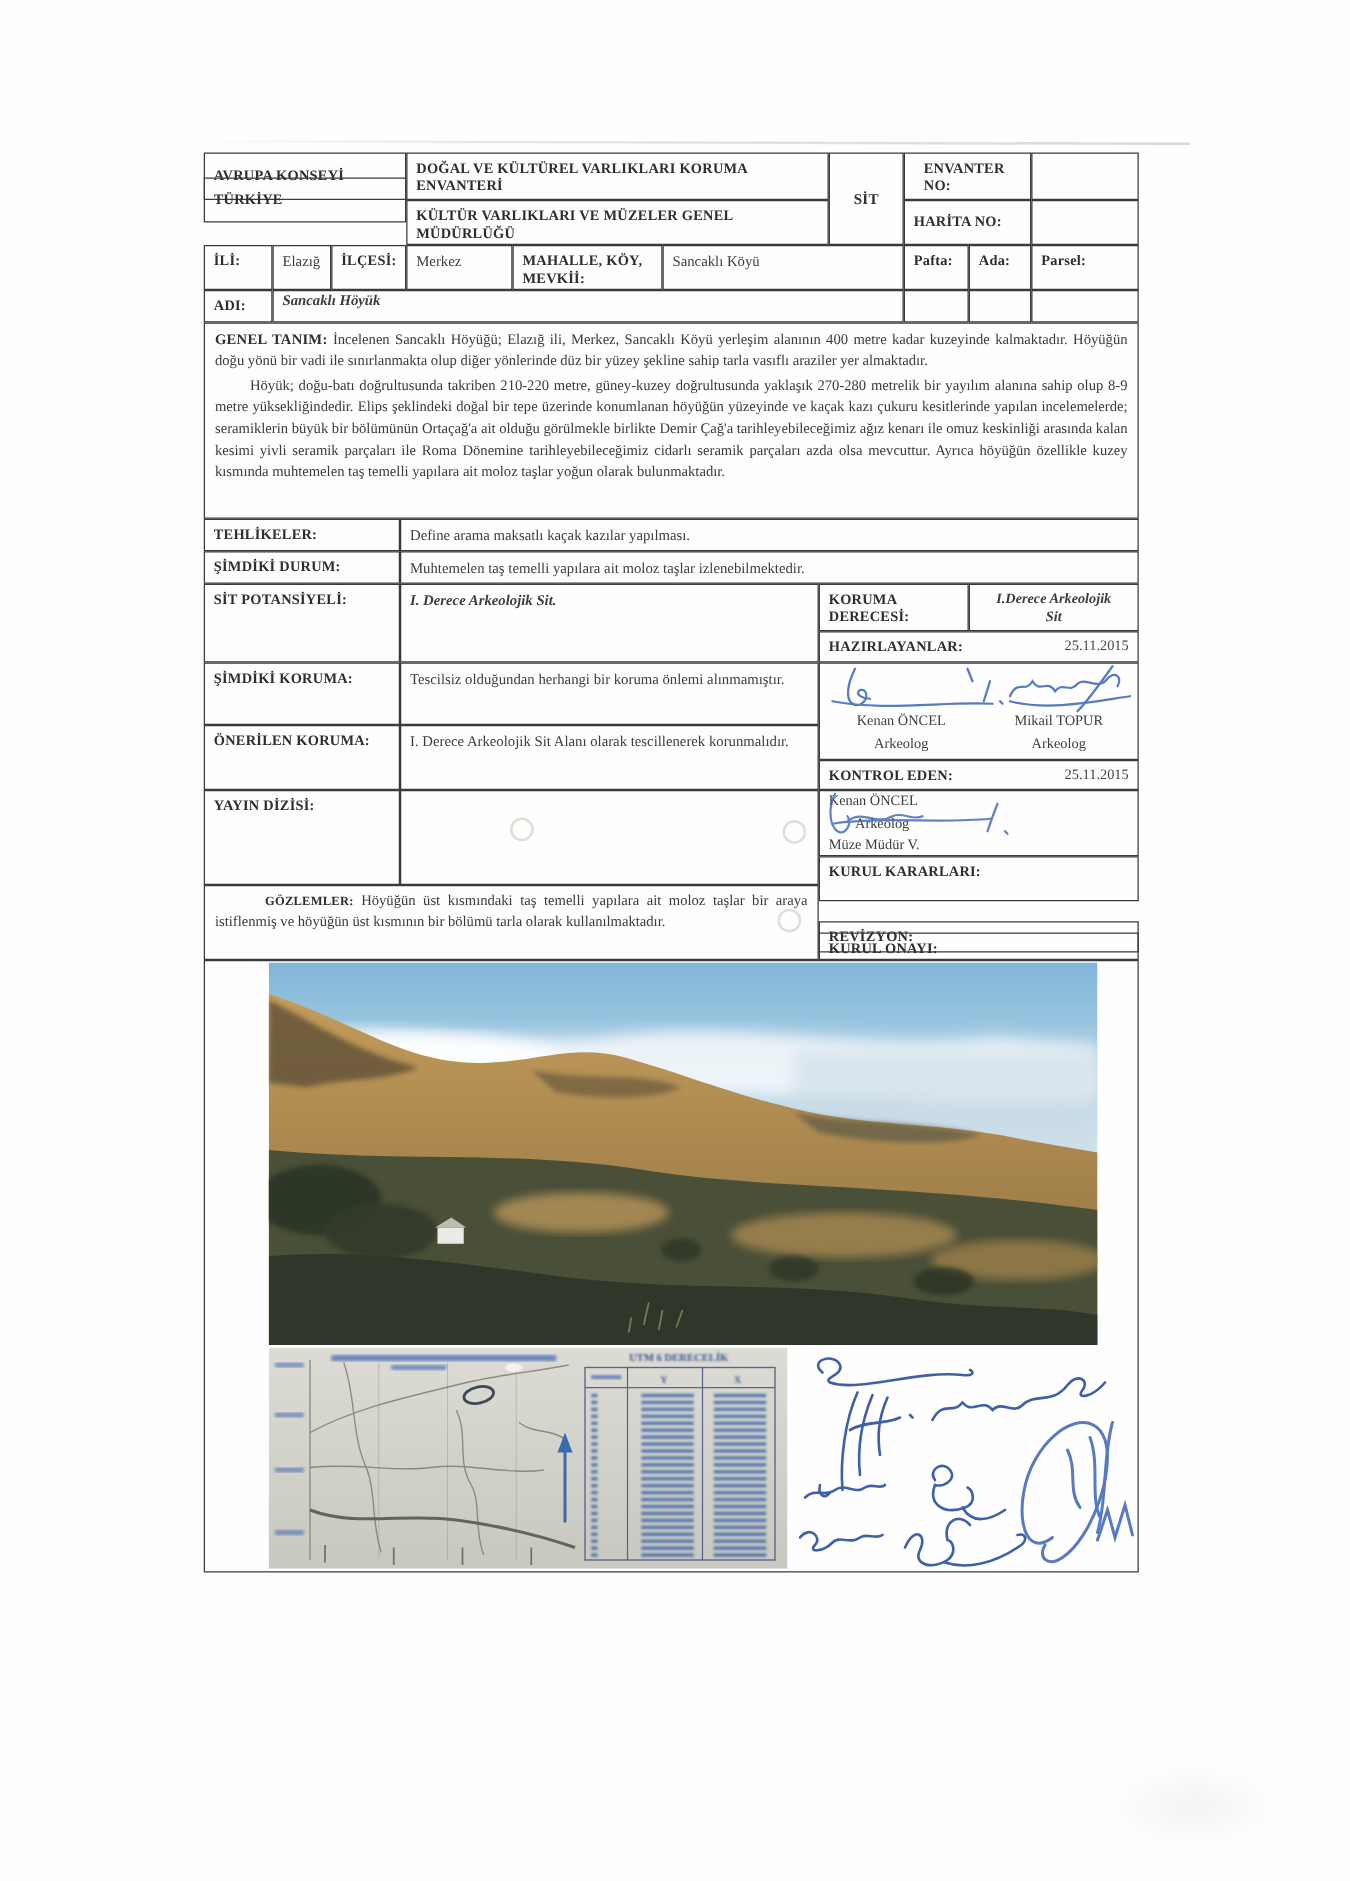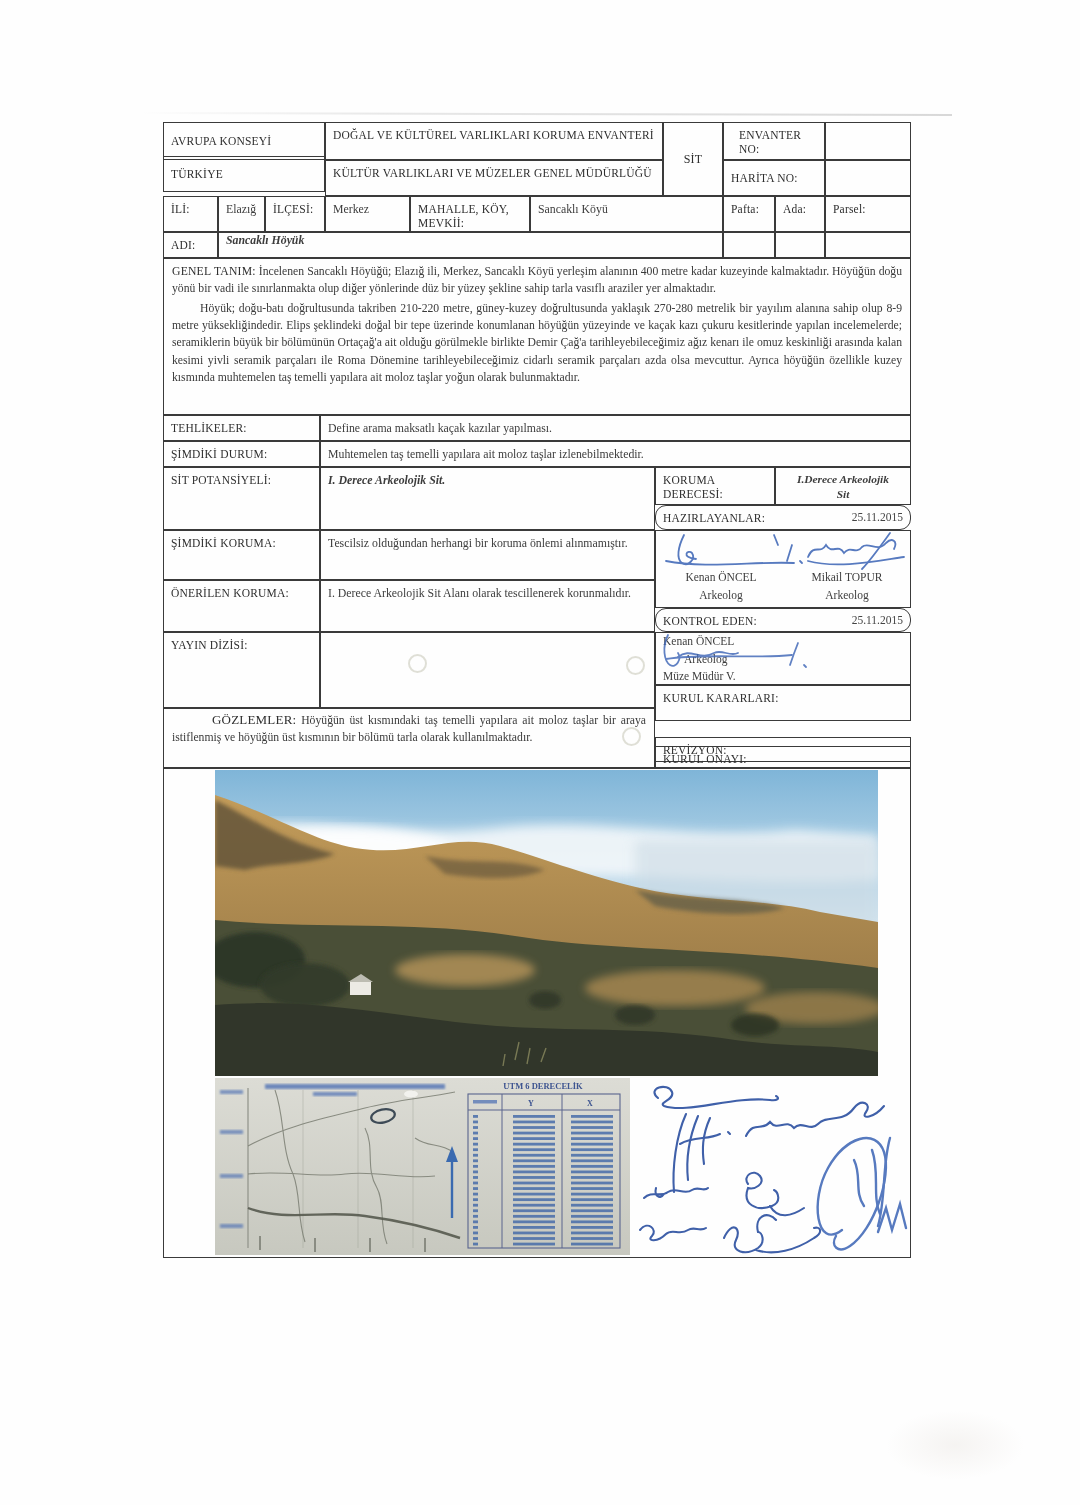--- a/index.html
+++ b/index.html
@@ -1,25 +1,25 @@
 <!DOCTYPE html>
 <html lang="tr"><head>
 <meta charset="utf-8">
 <style>
   html,body{margin:0;padding:0;background:#ffffff;}
   #page{position:relative;width:1080px;height:1505px;background:#fefefe;overflow:hidden;
         font-family:"Liberation Serif","DejaVu Serif",serif;color:#333;}
   .cell{position:absolute;box-sizing:border-box;border:1.4px solid #3a3a3a;background:transparent;}
-  .lbl{font-weight:400;font-size:11.5px;color:#2e2e2e;letter-spacing:.2px;line-height:1.25;}
+  .lbl{font-weight:700;font-size:11.5px;color:#2e2e2e;letter-spacing:.2px;line-height:1.25;}
   .val{font-size:11.8px;color:#3c3c3c;line-height:1.3;}
   .bi{font-weight:700;font-style:italic;}
   .pad{padding:5px 7px;}
   .prewrap{white-space:pre-line;}
   .center{text-align:center;}
-  .flexrow{display:flex;justify-content:space-between;align-items:flex-start;border-radius:11px;}
+  .flexrow{display:flex;justify-content:space-between;align-items:flex-start;}
   .para{font-size:11.7px;line-height:1.48;text-align:justify;color:#3a3a3a;margin:0;}
   .indent{text-indent:28px;}
   .punch{position:absolute;width:15px;height:15px;border:2px solid #d9d9cf;border-radius:50%;opacity:.85;}
   .shadowline{position:absolute;left:140px;top:113px;width:812px;height:2px;opacity:.45;
       background:linear-gradient(to right,rgba(140,140,140,0),rgba(130,130,130,.4) 30%,rgba(100,100,100,.55));
       transform:rotate(.15deg);}
   .datetxt{font-size:11.5px;color:#444;}
   .typed{font-size:11.5px;color:#3d3d3d;}
   .smudge{position:absolute;left:885px;top:1410px;width:140px;height:70px;border-radius:50%;
       background:radial-gradient(ellipse,rgba(205,195,185,.18),rgba(255,255,255,0) 70%);}
@@ -27,21 +27,21 @@
 </head>
 <body>
 
 <div id="page">
 
   <div class="shadowline"></div>
 
   <div class="cell lbl pad" style="left:163px;top:122px;width:162px;height:38px;display:flex;align-items:center;">
       <span>AVRUPA KONSEYİ</span>
     </div>
-  <div class="cell lbl pad" style="left:163px;top:156px;width:162px;height:36px;display:flex;align-items:center;">
+  <div class="cell lbl pad" style="left:163px;top:142px;width:162px;height:36px;display:flex;align-items:center;">
       <span>TÜRKİYE</span>
     </div>
   <div class="cell lbl pad" style="left:325px;top:122px;width:338px;height:38px;"><span>DOĞAL VE KÜLTÜREL VARLIKLARI KORUMA ENVANTERİ</span></div>
   <div class="cell lbl pad" style="left:325px;top:160px;width:338px;height:36px;"><span>KÜLTÜR VARLIKLARI VE MÜZELER GENEL MÜDÜRLÜĞÜ</span></div>
   <div class="cell lbl" style="left:663px;top:122px;width:60px;height:74px;display:flex;align-items:center;justify-content:center;font-size:12px;">
       <span>SİT</span>
     </div>
   <div class="cell lbl pad prewrap" style="left:723px;top:122px;width:102px;height:38px;padding-left:15px;"><span class="prewrap">ENVANTER
 NO:</span></div>
   <div class="cell" style="left:825px;top:122px;width:86px;height:38px;"></div>
@@ -88,21 +88,21 @@
   <div class="cell lbl pad" style="left:163px;top:530px;width:157px;height:50px;"><span>ŞİMDİKİ KORUMA:</span></div>
   <div class="cell val pad" style="left:320px;top:530px;width:335px;height:50px;"><span>Tescilsiz olduğundan herhangi bir koruma önlemi alınmamıştır.</span></div>
 
   <div class="cell lbl pad" style="left:163px;top:580px;width:157px;height:52px;"><span>ÖNERİLEN KORUMA:</span></div>
   <div class="cell val pad" style="left:320px;top:580px;width:335px;height:52px;"><span>I. Derece Arkeolojik Sit Alanı olarak tescillenerek korunmalıdır.</span></div>
 
   <div class="cell lbl pad" style="left:163px;top:632px;width:157px;height:76px;"><span>YAYIN DİZİSİ:</span></div>
   <div class="cell" style="left:320px;top:632px;width:335px;height:76px;"></div>
 
   <div class="cell" style="left:163px;top:708px;width:492px;height:60px;padding:3px 8px;">
-    <p class="para" style="text-indent:40px;"><span class="lbl" style="font-size:13px;">GÖZLEMLER:</span> <span>Höyüğün üst kısmındaki taş temelli yapılara ait moloz taşlar bir araya istiflenmiş ve höyüğün üst kısmının bir bölümü tarla olarak kullanılmaktadır.</span></p>
+    <p class="para" style="text-indent:40px;"><span class="lbl" style="font-size:10px;">GÖZLEMLER:</span> <span>Höyüğün üst kısmındaki taş temelli yapılara ait moloz taşlar bir araya istiflenmiş ve höyüğün üst kısmının bir bölümü tarla olarak kullanılmaktadır.</span></p>
   </div>
 
   <div class="cell flexrow pad" style="left:655px;top:505px;width:256px;height:25px;">
     <span class="lbl">HAZIRLAYANLAR:</span>
     <span class="datetxt">25.11.2015</span>
   </div>
 
   <div class="cell" style="left:655px;top:530px;width:256px;height:78px;">
     <svg width="254" height="40" viewBox="0 0 254 40" style="position:absolute;left:0;top:0;">
       <g fill="none" stroke="#3a63b5" stroke-width="1.8" stroke-linecap="round" opacity="0.85">

